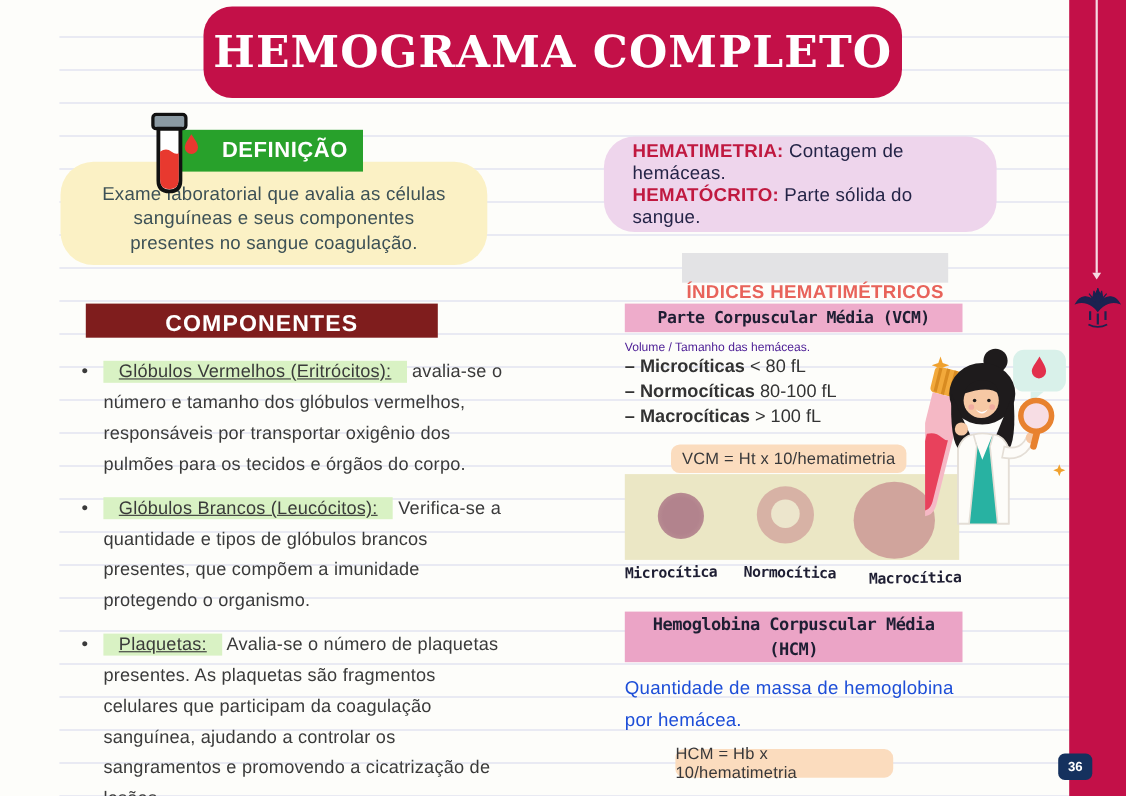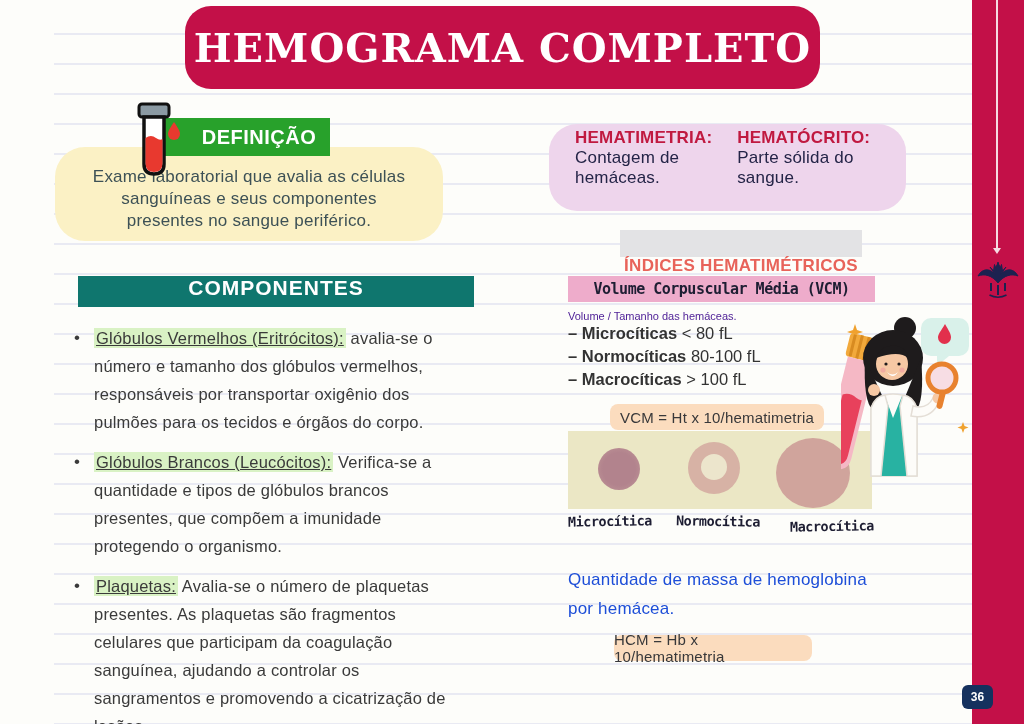--- a/index.html
+++ b/index.html
@@ -47,43 +47,43 @@
     background:#28a12b; z-index:2;
     display:flex; align-items:center; justify-content:center; padding-left:26px;
   }
   .def-label span { color:#fff; font-weight:800; font-size:20px; letter-spacing:.5px; }
   .vial-icon { position:absolute; left:132px; top:102px; z-index:3; }
 
   
   .hema-box {
     position:absolute; left:549px; top:124px; width:357px; height:87px;
     background:#eed5ec; border-radius:28px;
-    display:flex; justify-content:space-evenly;
+    display:flex; flex-direction:column; justify-content:space-evenly;
     padding:4px 14px 4px 26px;
   }
   .hema-row { font-size:17px; letter-spacing:.2px; color:#242447; }
   .hema-row .term { color:#c01940; font-weight:800; }
 
   .indices-bar {
     position:absolute; left:620px; top:230px; width:242px; height:27px;
     background:#e3e3e5; display:flex; align-items:center; justify-content:center;
   }
   .indices-bar span { color:#e8635a; font-weight:800; font-size:17px; letter-spacing:.3px;margin-top:44px; }
 
   
   .comp-bar {
-    position:absolute; left:78px; top:276px; width:396px; height:31px;
-    background:#0f766e; display:flex; align-items:flex-start; justify-content:center;
+    position:absolute; left:78px; top:276px; width:320px; height:31px;
+    background:#7f1d1d; display:flex; align-items:flex-end; justify-content:center;
   }
   .comp-bar span { color:#fff; font-weight:800; font-size:21px; letter-spacing:1px; }
   .comp-list { position:absolute; left:72px; top:324px; width:396px; }
   .comp-item { position:relative; padding-left:22px; margin-bottom:12px;
     font-size:16.5px; line-height:28px; letter-spacing:.2px; color:#3a3a3a; }
   .comp-item::before { content:"•"; position:absolute; left:2px; top:0; font-size:17px; }
-  .comp-item .term { background:#d9f2c4; text-decoration:underline; padding:1px 2px; }
+  .comp-item .term { background:#d9f2c4; text-decoration:underline; padding:1px 14px; }
 
   
   .vcm-col { position:absolute; left:568px; top:276px; width:307px; }
   .vcm-header { height:26px; background:#eeaccb; display:flex; align-items:center; justify-content:center; }
   .vcm-header span, .hcm-header span, .cell-label {
     font-family:"DejaVu Sans Mono", monospace; color:#1e1e33; }
   .vcm-header span { font-size:15px; font-weight:700; letter-spacing:-0.5px; }
   .vcm-sub { margin-top:8px; font-size:11px; color:#4c1d95; }
   .vcm-range { font-size:16.5px; line-height:23px; color:#333; }
   .vcm-range .rname { font-weight:800; }
@@ -145,21 +145,21 @@
         <path d="M14.5 37 Q23 41.5 31.5 37" fill="none" stroke-width="1.6"></path>
       </g>
     </svg>
   </div>
 
   <div class="title-banner">
     <span>HEMOGRAMA COMPLETO</span>
   </div>
 
   <div class="def-box">
-    <span>Exame laboratorial que avalia as células sanguíneas e seus componentes presentes no sangue periférico.</span>
+    <span>Exame laboratorial que avalia as células sanguíneas e seus componentes presentes no sangue coagulação.</span>
   </div>
   <div class="def-label">
     <span>DEFINIÇÃO</span>
   </div>
   <svg class="vial-icon" width="52" height="80" viewBox="0 0 52 80">
     <rect x="7" y="2" width="30" height="13" rx="3" fill="#8b9aa3" stroke="#111" stroke-width="3"></rect>
     <path d="M12 15 L32 15 L32 62 Q32 72 22 72 Q12 72 12 62 Z" fill="#fff" stroke="#111" stroke-width="3.5"></path>
     <path d="M13.5 36 Q19 32 24 36 Q28 39 30.5 37 L30.5 61 Q30.5 70 22 70 Q13.5 70 13.5 61 Z" fill="#e8392f"></path>
     <path d="M42 20 C46 26 48 29 48 32 A6 6 0 0 1 36 32 C36 29 38 26 42 20 Z" fill="#e8392f"></path>
   </svg>
@@ -187,21 +187,21 @@
     <div class="comp-item">
       <span class="term">Glóbulos Brancos (Leucócitos):</span><span> Verifica-se a quantidade e tipos de glóbulos brancos presentes, que compõem a imunidade protegendo o organismo.</span>
     </div>
     <div class="comp-item">
       <span class="term">Plaquetas:</span><span> Avalia-se o número de plaquetas presentes. As plaquetas são fragmentos celulares que participam da coagulação sanguínea, ajudando a controlar os sangramentos e promovendo a cicatrização de lesões.</span>
     </div>
   </div>
 
   <div class="vcm-col">
     <div class="vcm-header">
-      <span>Volume Corpuscular Média (VCM)</span>
+      <span>Parte Corpuscular Média (VCM)</span>
     </div>
     <div class="vcm-sub">Volume / Tamanho das hemáceas.</div>
     <div class="vcm-range">
       <span class="rname">– Microcíticas</span><span> &lt; 80 fL</span>
     </div>
     <div class="vcm-range">
       <span class="rname">– Normocíticas</span><span> 80-100 fL</span>
     </div>
     <div class="vcm-range">
       <span class="rname">– Macrocíticas</span><span> &gt; 100 fL</span>
@@ -213,20 +213,24 @@
       <div class="cell cell-macro"></div>
     </div>
     <div class="cell-labels">
       <span class="cell-label">Microcítica</span>
       <span class="cell-label">Normocítica</span>
       <span class="cell-label">Macrocítica</span>
     </div>
   </div>
 
   <div class="hcm-col">
+    <div class="hcm-header">
+      <span>Hemoglobina Corpuscular Média</span>
+      <span>(HCM)</span>
+    </div>
     <div class="hcm-text">Quantidade de massa de hemoglobina por hemácea.</div>
     <div class="formula-box hcm-formula">HCM = Hb x 10/hematimetria</div>
   </div>
 
   <svg class="illustration" width="132" height="176" viewBox="0 0 132 176">
 
     <g>
       <rect x="80" y="12" width="48" height="38" rx="10" fill="#d9f1ea"></rect>
       <path d="M96 50 L96 60 L108 50 Z" fill="#d9f1ea"></path>
       <path d="M104 18 C108 25 110 28 110 31.5 A6.5 6.5 0 0 1 97 31.5 C97 28 100 25 104 18 Z" fill="#e2304c"></path>

